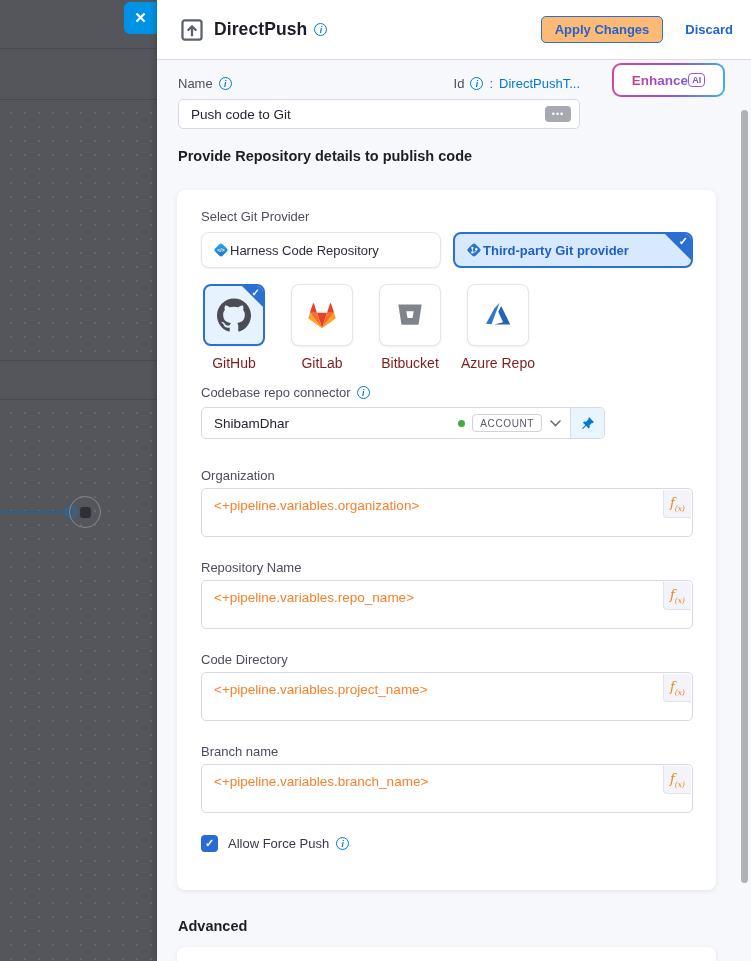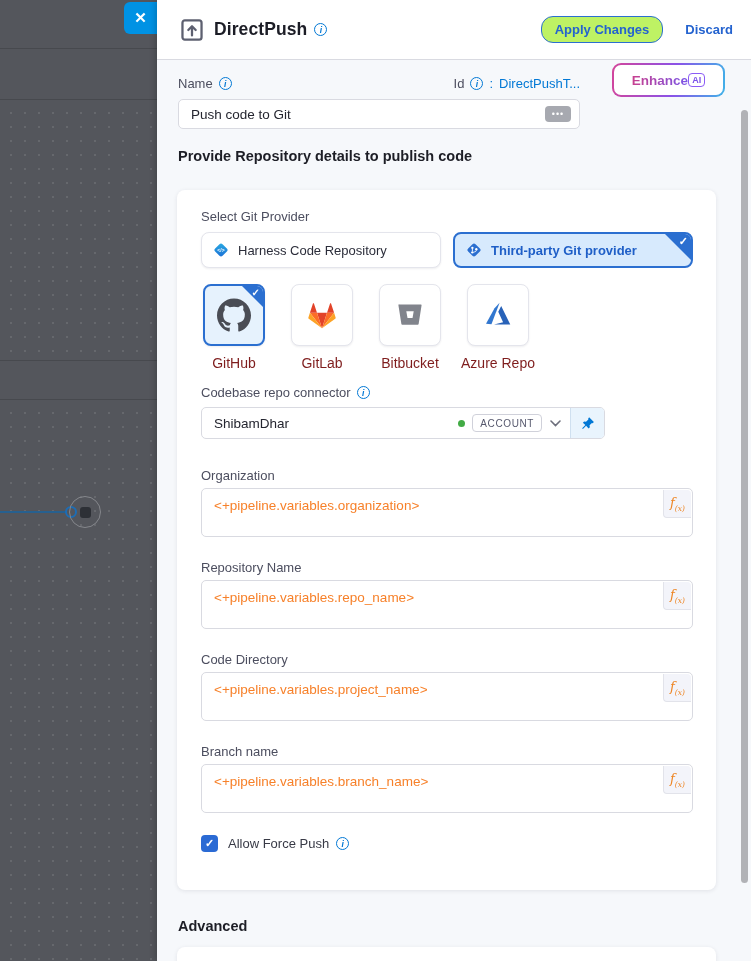--- a/index.html
+++ b/index.html
@@ -19,21 +19,21 @@
   .close-btn { position:absolute; left:124px; top:2px; width:33px; height:32px; background:#0092e4; border:none; border-radius:6px 0 0 6px; color:#fff; font-size:15px; font-weight:bold; cursor:pointer; display:flex; align-items:center; justify-content:center; }
 
   
   .drawer { position:absolute; left:157px; top:0; width:594px; height:961px; background:#f6f8fb; box-shadow:-2px 0 6px rgba(0,0,0,.18); }
   .drawer-header { position:relative; height:60px; background:#fff; border-bottom:1px solid #d9dae1; display:flex; align-items:center; padding:0 18px 0 22px;justify-content:flex-end; }
   .step-icon { width:26px; height:26px; margin-right:9px; flex:none; }
   .page-title { font-size:17.5px; font-weight:bold; color:#1c1d26; letter-spacing:.1px; }
   .info { display:inline-flex; align-items:center; justify-content:center; width:13px; height:13px; border:1.2px solid #0278d5; border-radius:50%; color:#0278d5; font-size:8.5px; font-weight:bold; font-style:italic; flex:none; }
   .title-info { margin-left:7px; }
   .hspacer { flex:1; }
-  .apply-btn { height:27px; padding:0 13px; background:#bef264; border:1.5px solid #2b6fd0; border-radius:12px; color:#2463cf; font-size:13px; font-weight:bold; font-family:inherit; cursor:pointer; }
+  .apply-btn { height:27px; padding:0 13px; background:#fdba74; border:1.5px solid #2b6fd0; border-radius:5px; color:#2463cf; font-size:13px; font-weight:bold; font-family:inherit; cursor:pointer; }
   .discard-link { margin-left:22px; color:#2463cf; font-size:13px; font-weight:bold; cursor:pointer; }
 
   .content { position:absolute; left:0; top:60px; width:594px; height:901px; }
 
   .name-row { position:absolute; left:21px; top:16px; width:402px; display:flex; justify-content:space-between; align-items:center; font-size:13px; color:#4c4e5f; }
   .name-left, .id-right { display:flex; align-items:center; gap:6px; }
   .id-value { color:#0278d5; }
   .name-input-wrap { position:absolute; left:21px; top:39px; width:402px; height:30px; }
   .name-input { width:100%; height:100%; border:1px solid #d9dae1; border-radius:5px; background:#fff; padding:0 40px 0 12px; font-size:13.5px; color:#24252f; font-family:inherit; }
   .more-badge { position:absolute; right:9px; top:7px; width:26px; height:16px; background:#a7a9b0; border-radius:4px; color:#fff; font-size:9px; letter-spacing:1px; display:flex; align-items:center; justify-content:center; cursor:pointer; }
@@ -45,21 +45,21 @@
 
   .section-heading { position:absolute; left:21px; font-size:14.5px; font-weight:bold; color:#1d1e26; }
   .repo-heading { top:88px; }
   .advanced-heading { top:858px; }
 
   .card { position:absolute; left:20px; top:130px; width:539px; height:700px; background:#fff; border-radius:8px; box-shadow:0 1px 4px rgba(40,41,61,.10); }
   .advanced-card { position:absolute; left:20px; top:887px; width:539px; height:60px; background:#fff; border-radius:8px 8px 0 0; box-shadow:0 1px 4px rgba(40,41,61,.10); }
 
   .field-label { position:absolute; left:24px; font-size:13px; color:#4c4e5f; font-weight:500; display:flex; align-items:center; gap:6px; }
 
-  .opt-card { position:absolute; top:42px; width:240px; height:36px; border-radius:8px; display:flex; align-items:center; padding-left:10px; gap:8px; cursor:pointer; }
+  .opt-card { position:absolute; top:42px; width:240px; height:36px; border-radius:8px; display:flex; align-items:center; padding-left:10px; gap:0; cursor:pointer; }
   .opt-a { left:24px; background:#fff; border:1px solid #e4e5ec; box-shadow:0 1px 2px rgba(40,41,61,.08); }
   .opt-a .opt-label { font-size:13px; color:#2b2d3a; }
   .opt-b { left:276px; background:#d7eafd; border:2px solid #2b6fd0; overflow:hidden; }
   .opt-b .opt-label { font-size:13px; font-weight:bold; color:#1f5fc7; }
   .corner-check { position:absolute; top:-1px; right:-1px; width:0; height:0; border-top:28px solid #2b6fd0; border-left:28px solid transparent; }
   .corner-check-sm { border-top-width:23px; border-left-width:23px; }
   .corner-tick { position:absolute; top:1px; right:3px; color:#fff; font-size:11px; font-weight:bold; }
   .corner-tick-sm { font-size:10px; }
 
   .tile { position:absolute; top:94px; width:62px; height:62px; border-radius:8px; background:#fff; border:1px solid #e4e5ec; box-shadow:0 1px 2px rgba(40,41,61,.08); display:flex; align-items:center; justify-content:center; cursor:pointer; }

